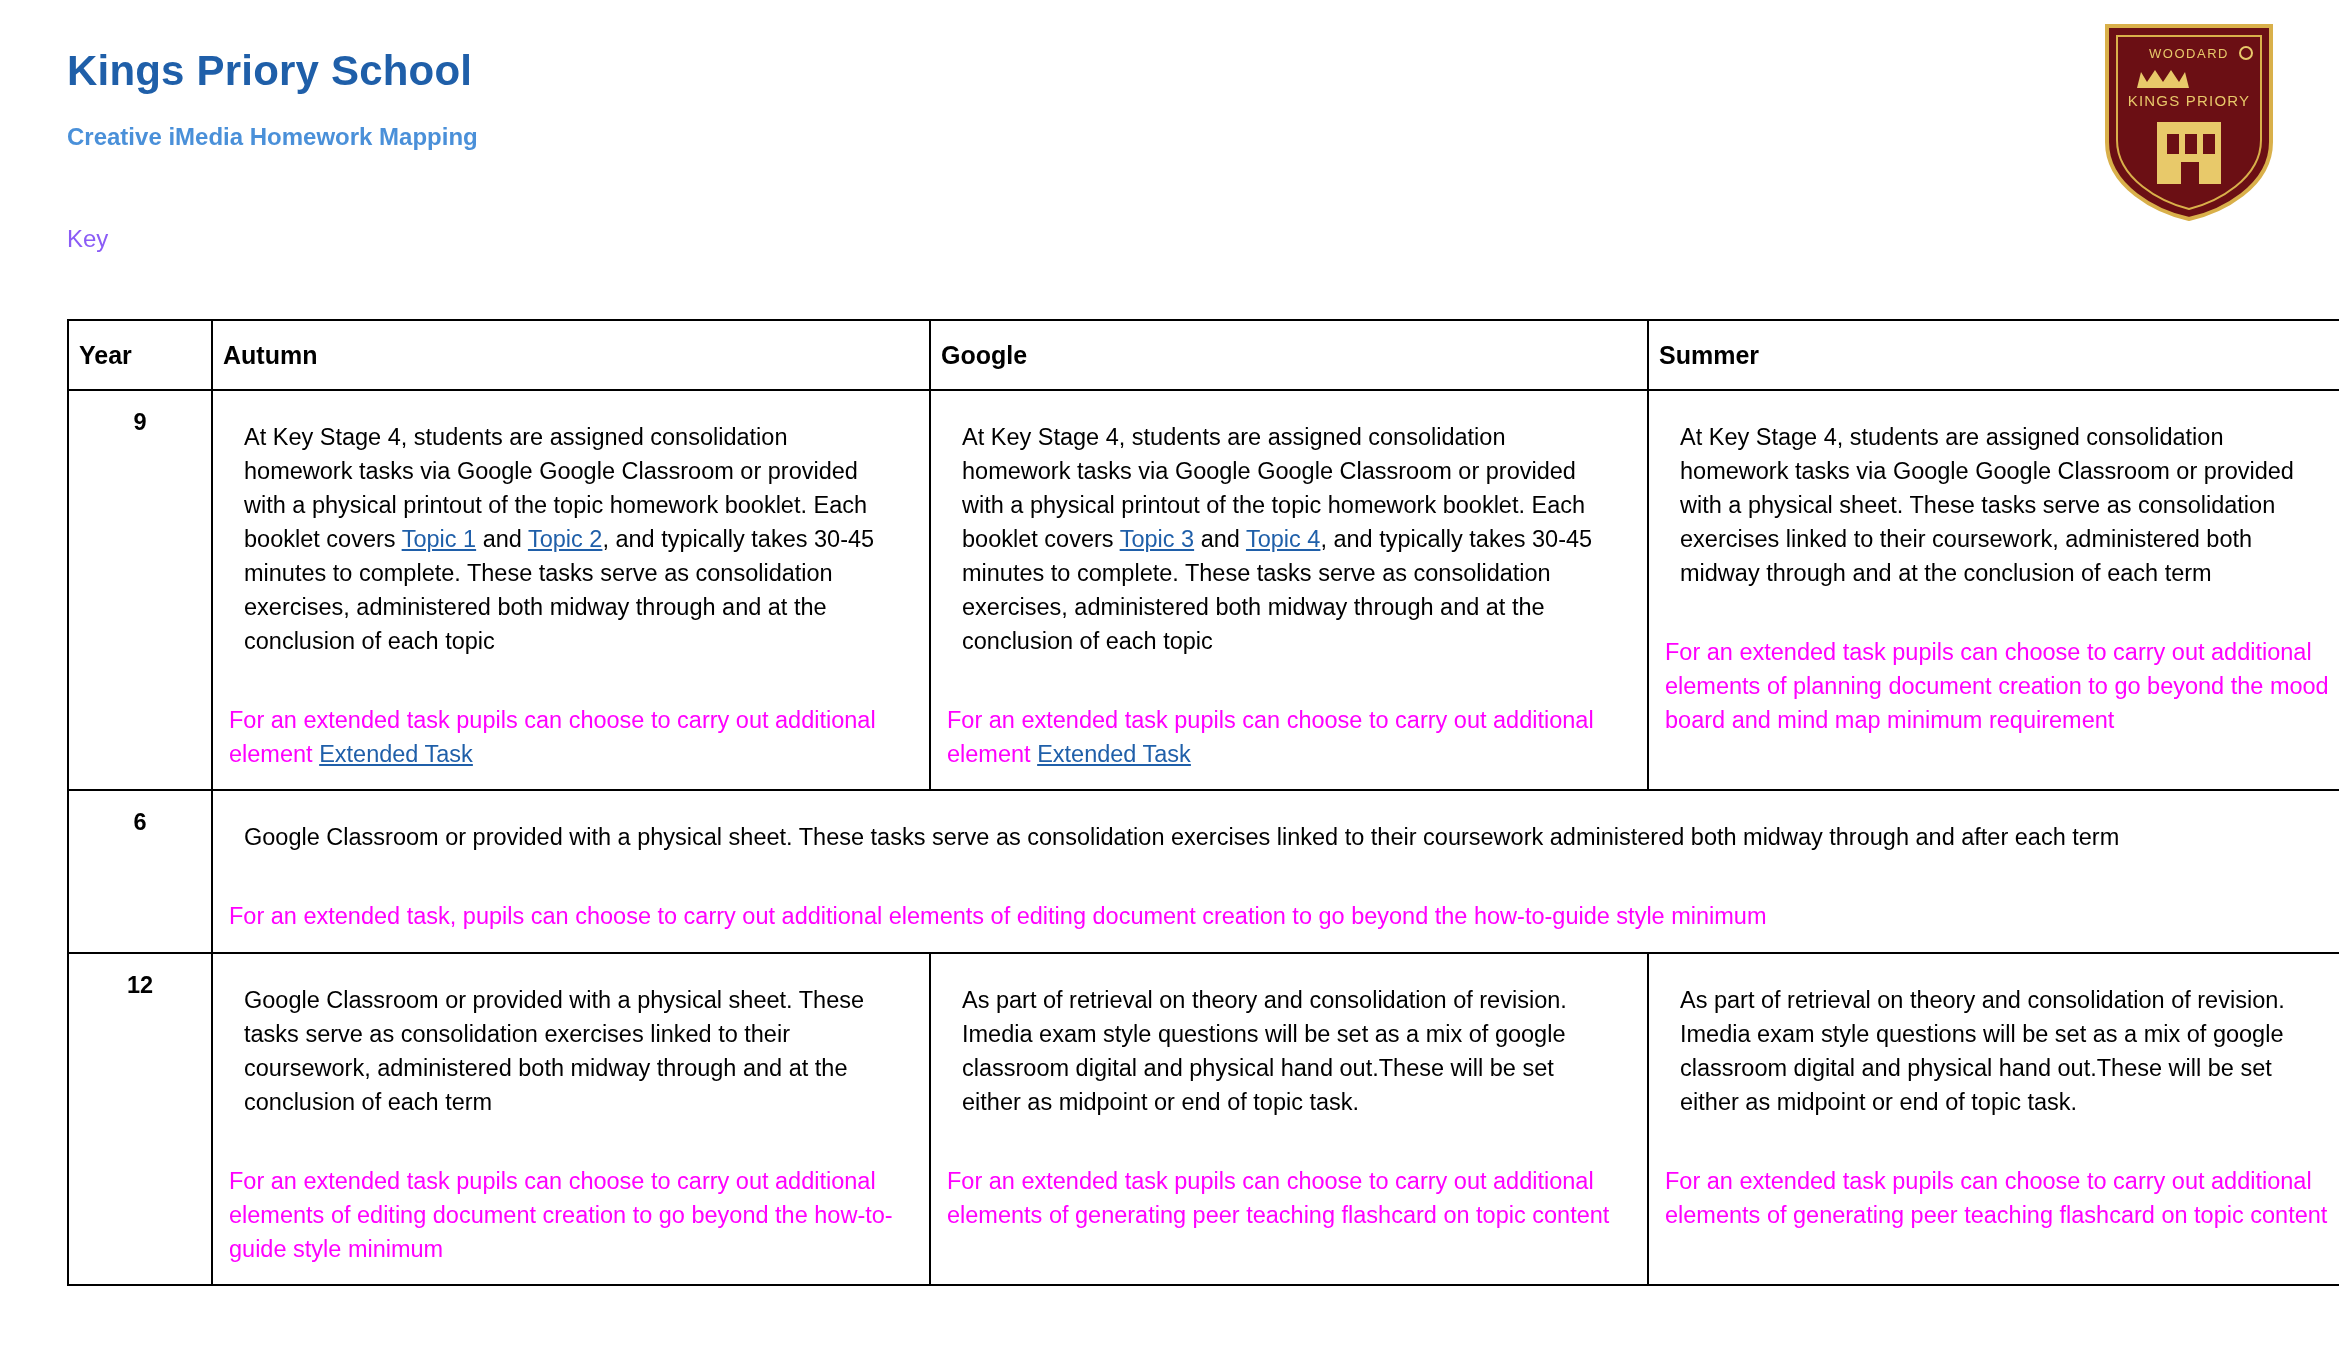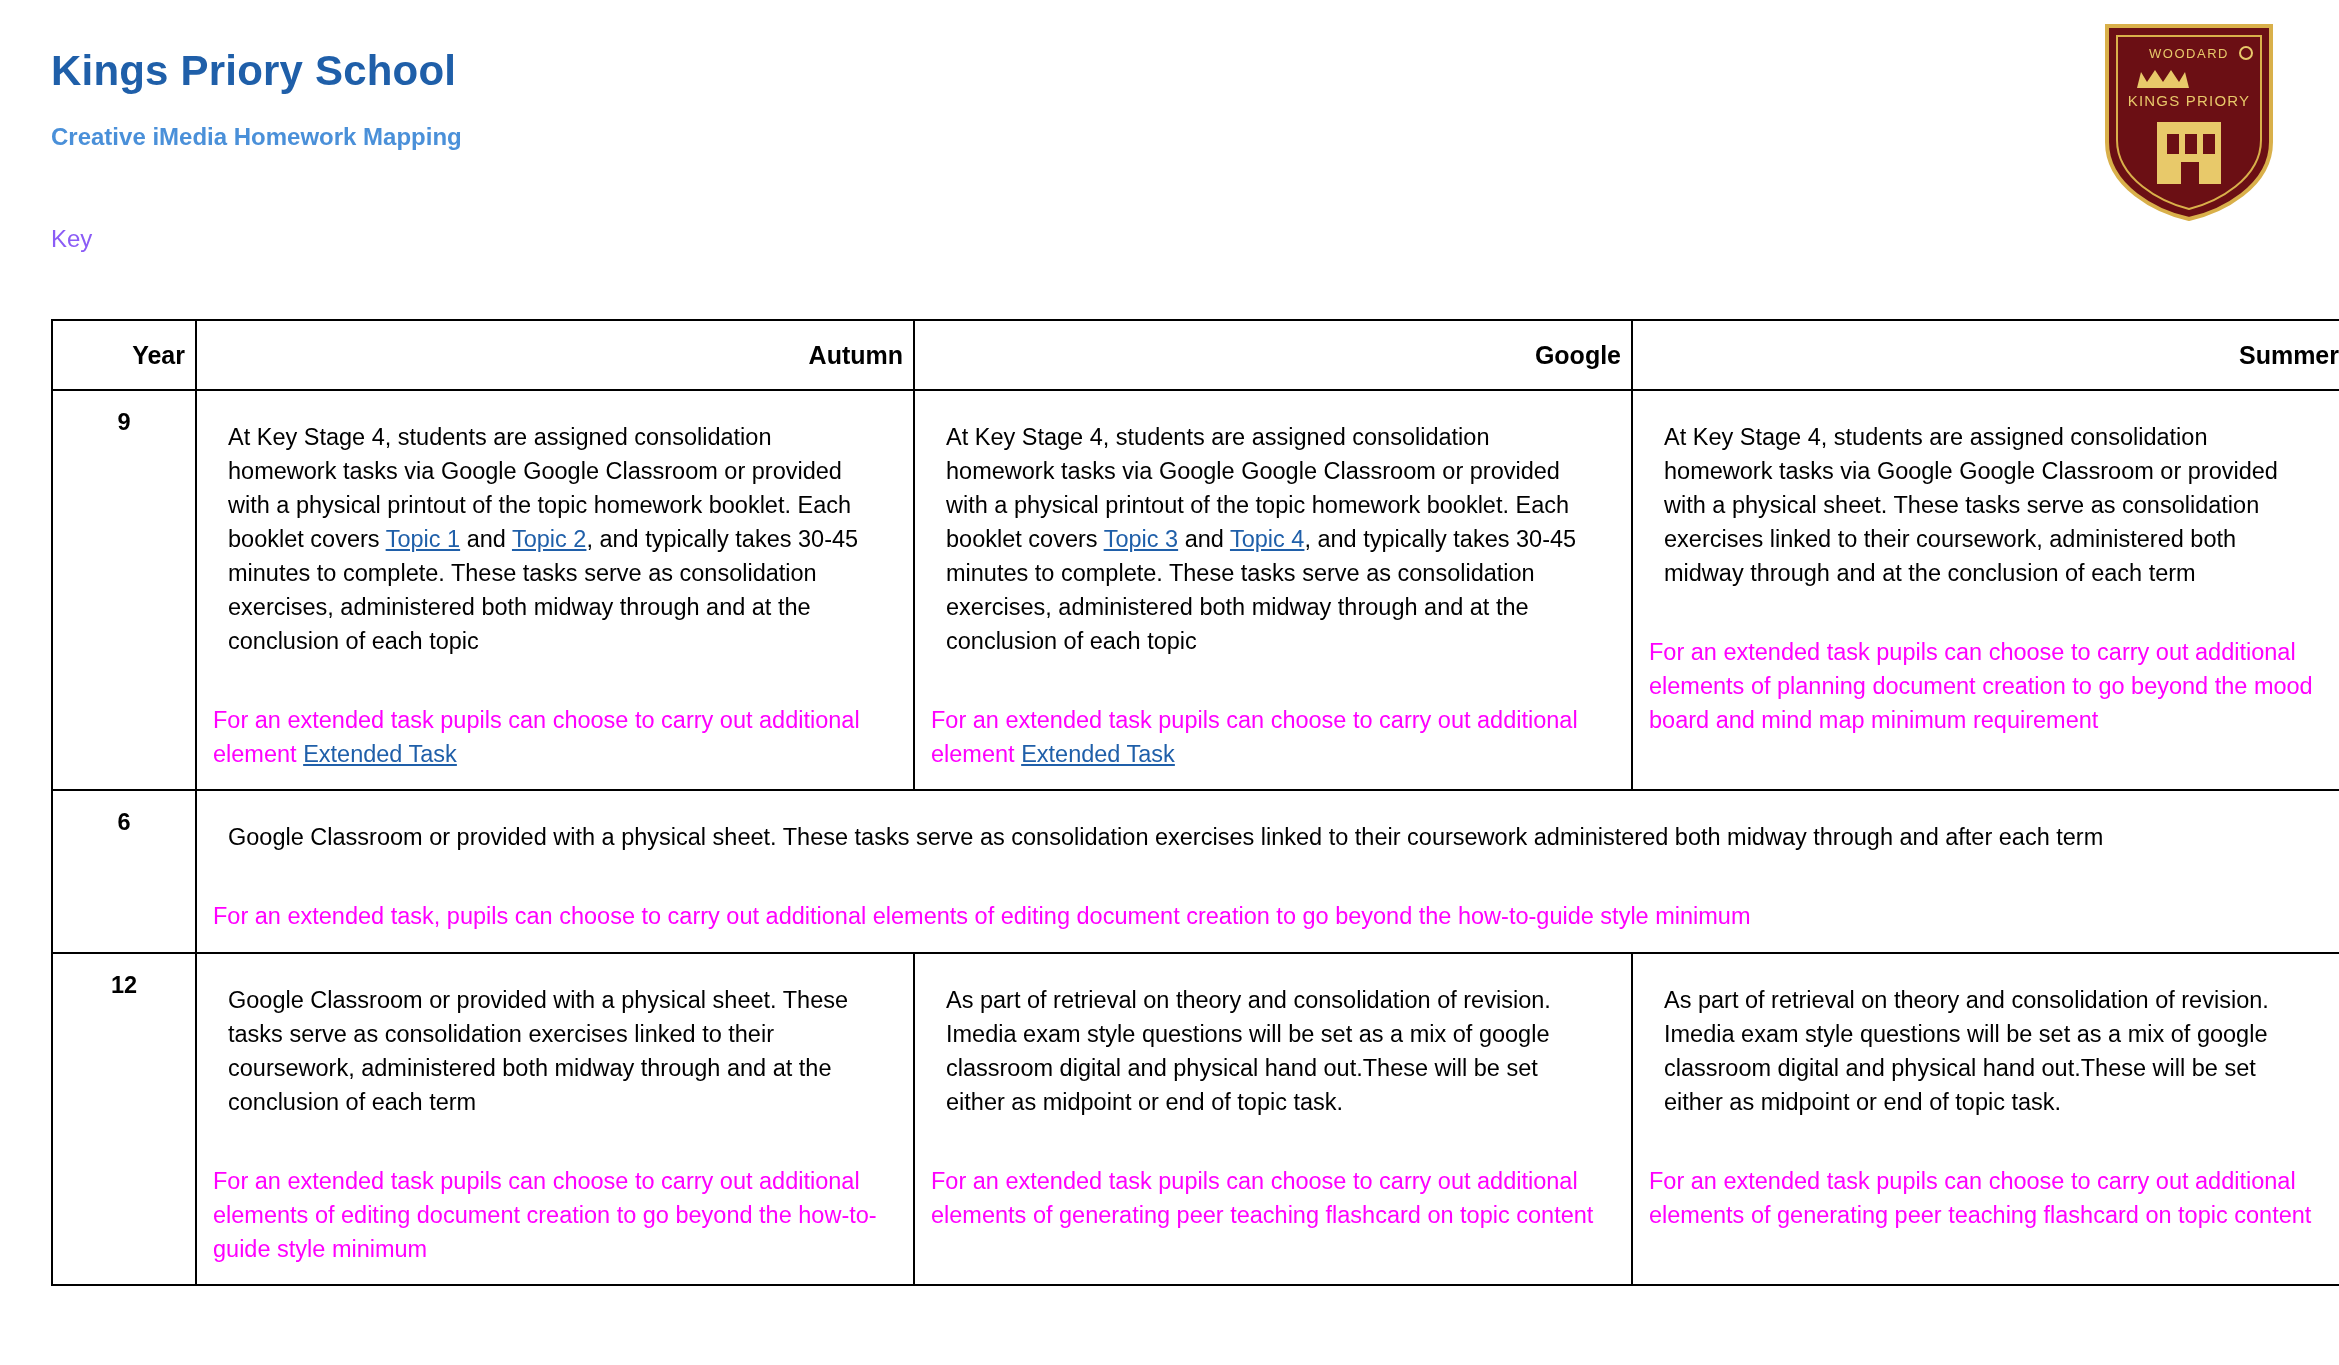--- a/index.html
+++ b/index.html
@@ -13,21 +13,21 @@
     font-family: "Liberation Sans", sans-serif;
     color: #000000;
     position: relative;
     overflow: hidden;
   }
   .page {
     position: relative;
     width: 2339px;
     height: 1365px;
     box-sizing: border-box;
-    padding: 0 51px;
+    padding: 0 67px;
   }
   .header-block {
     padding-top: 48px;
   }
   .school-title {
     font-size: 42px;
     font-weight: bold;
     color: #1f5fa9;
     letter-spacing: 0.2px;
     margin: 0 0 0 0;
@@ -84,21 +84,21 @@
     table-layout: fixed;
   }
   .main-table th, .main-table td {
     border: 2px solid #000;
     vertical-align: top;
     padding: 14px 16px 18px 16px;
     font-size: 23.5px;
     line-height: 1.45;
   }
   .main-table th {
-    text-align: right;
+    text-align: left;
     font-weight: bold;
     font-size: 25px;
     padding: 16px 10px;
     vertical-align: middle;
   }
   .col-year { width: 122px; }
   .col-term { width: 696px; }
   .year-cell {
     text-align: center;
     font-weight: bold;

